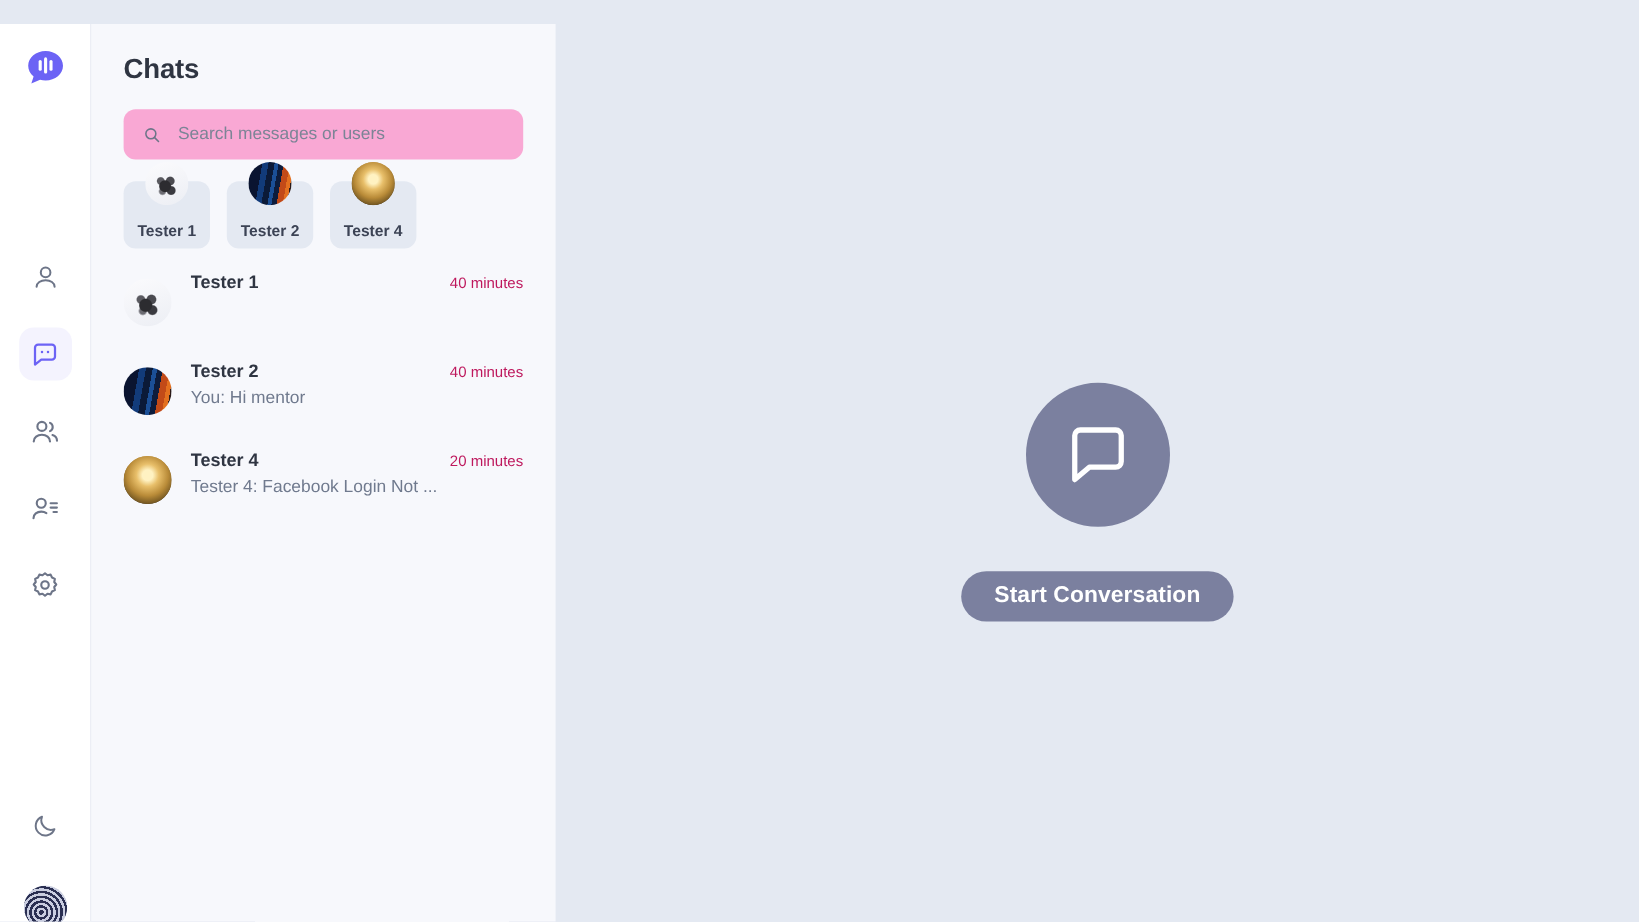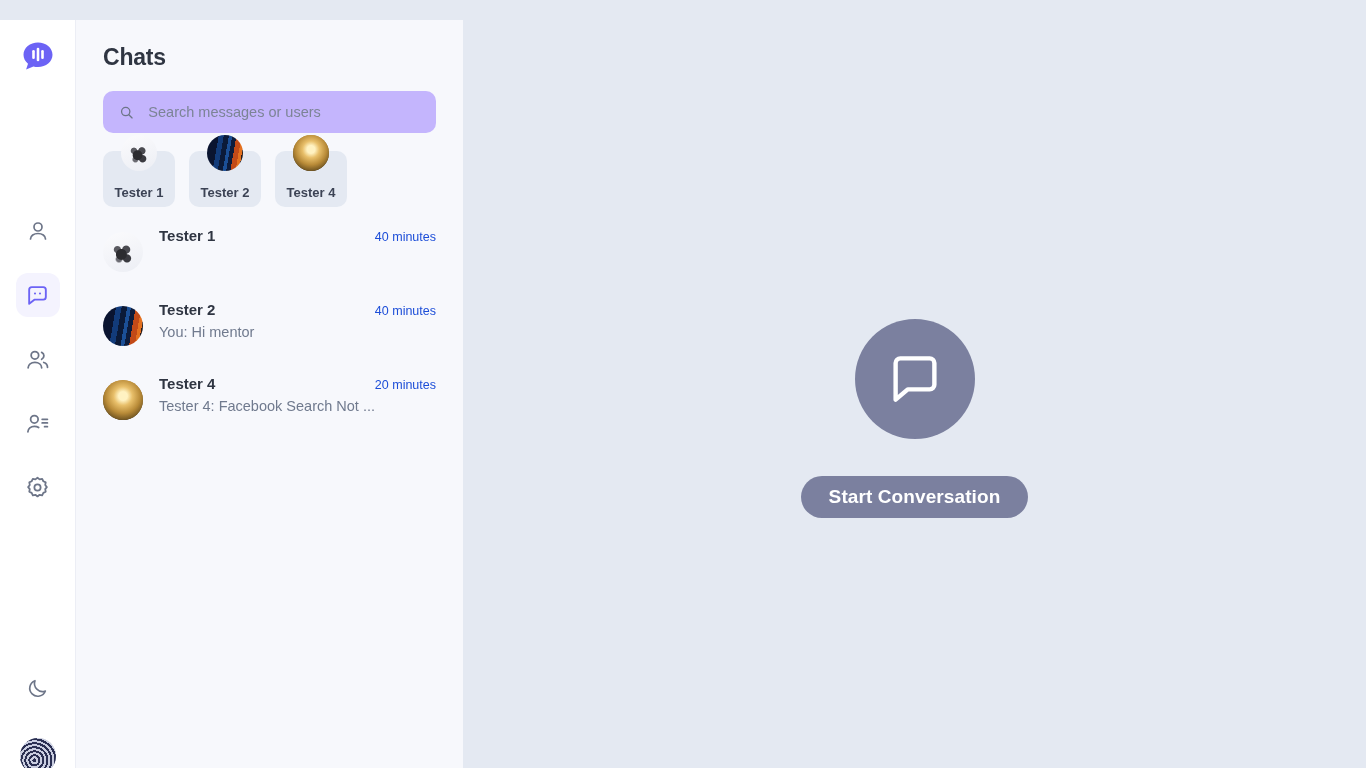--- a/index.html
+++ b/index.html
@@ -86,21 +86,21 @@
   .panel-title {
     font-size: 23px;
     font-weight: bold;
     color: #2f3542;
     letter-spacing: -0.2px;
     padding-top: 24px;
   }
   .search-wrap {
     margin-top: 20px;
     height: 42px;
-    background: #c4b5fd;
+    background: #f9a8d4;
     border-radius: 10px;
     display: flex;
     align-items: center;
     padding: 0 16px;
     gap: 14px;
     cursor: text;
   }
   .search-input {
     border: none;
     outline: none;
@@ -182,21 +182,21 @@
     align-items: baseline;
     justify-content: space-between;
   }
   .row-name {
     font-size: 15px;
     font-weight: bold;
     color: #2f3542;
   }
   .row-time {
     font-size: 12.5px;
-    color: #1d4ed8;
+    color: #be185d;
     white-space: nowrap;
     margin-left: 10px;
   }
   .row-snippet {
     margin-top: 6px;
     font-size: 14.5px;
     color: #707a8e;
     white-space: nowrap;
     overflow: hidden;
     text-overflow: ellipsis;
@@ -406,21 +406,21 @@
 
       <div class="recent-row">
         <div class="row-avatar">
             <div class="av-t4"></div>
           </div>
         <div class="row-main">
           <div class="row-top">
             <div class="row-name">Tester 4</div>
             <div class="row-time">20 minutes</div>
           </div>
-          <div class="row-snippet">Tester 4: Facebook Search Not ...</div>
+          <div class="row-snippet">Tester 4: Facebook Login Not ...</div>
         </div>
       </div>
 
     </div>
   </div>
 
   <div class="main">
     <div class="empty-circle">
       <svg width="62" height="62" viewBox="0 0 24 24" fill="none" stroke="#ffffff" stroke-width="1.7" stroke-linecap="round" stroke-linejoin="round">
         <path d="M4.5 5.8A1.8 1.8 0 0 1 6.3 4h11.4a1.8 1.8 0 0 1 1.8 1.8v8.4a1.8 1.8 0 0 1-1.8 1.8H9.2L4.5 20z"></path>

